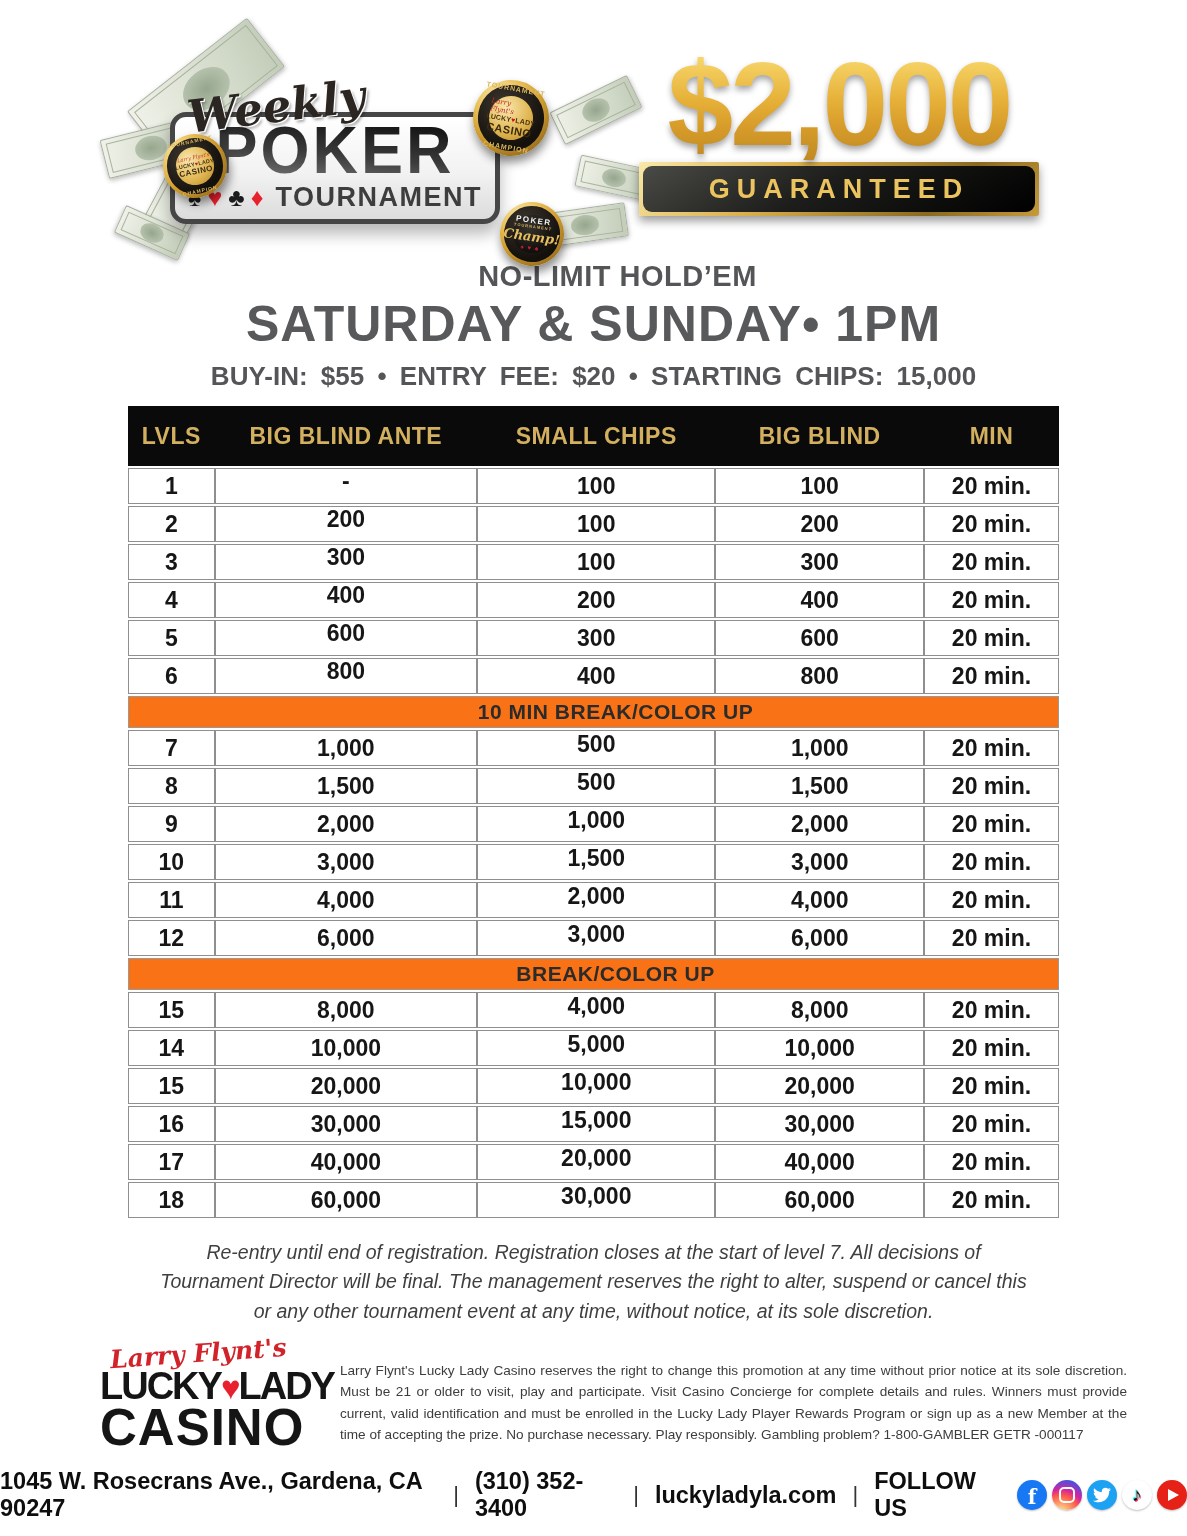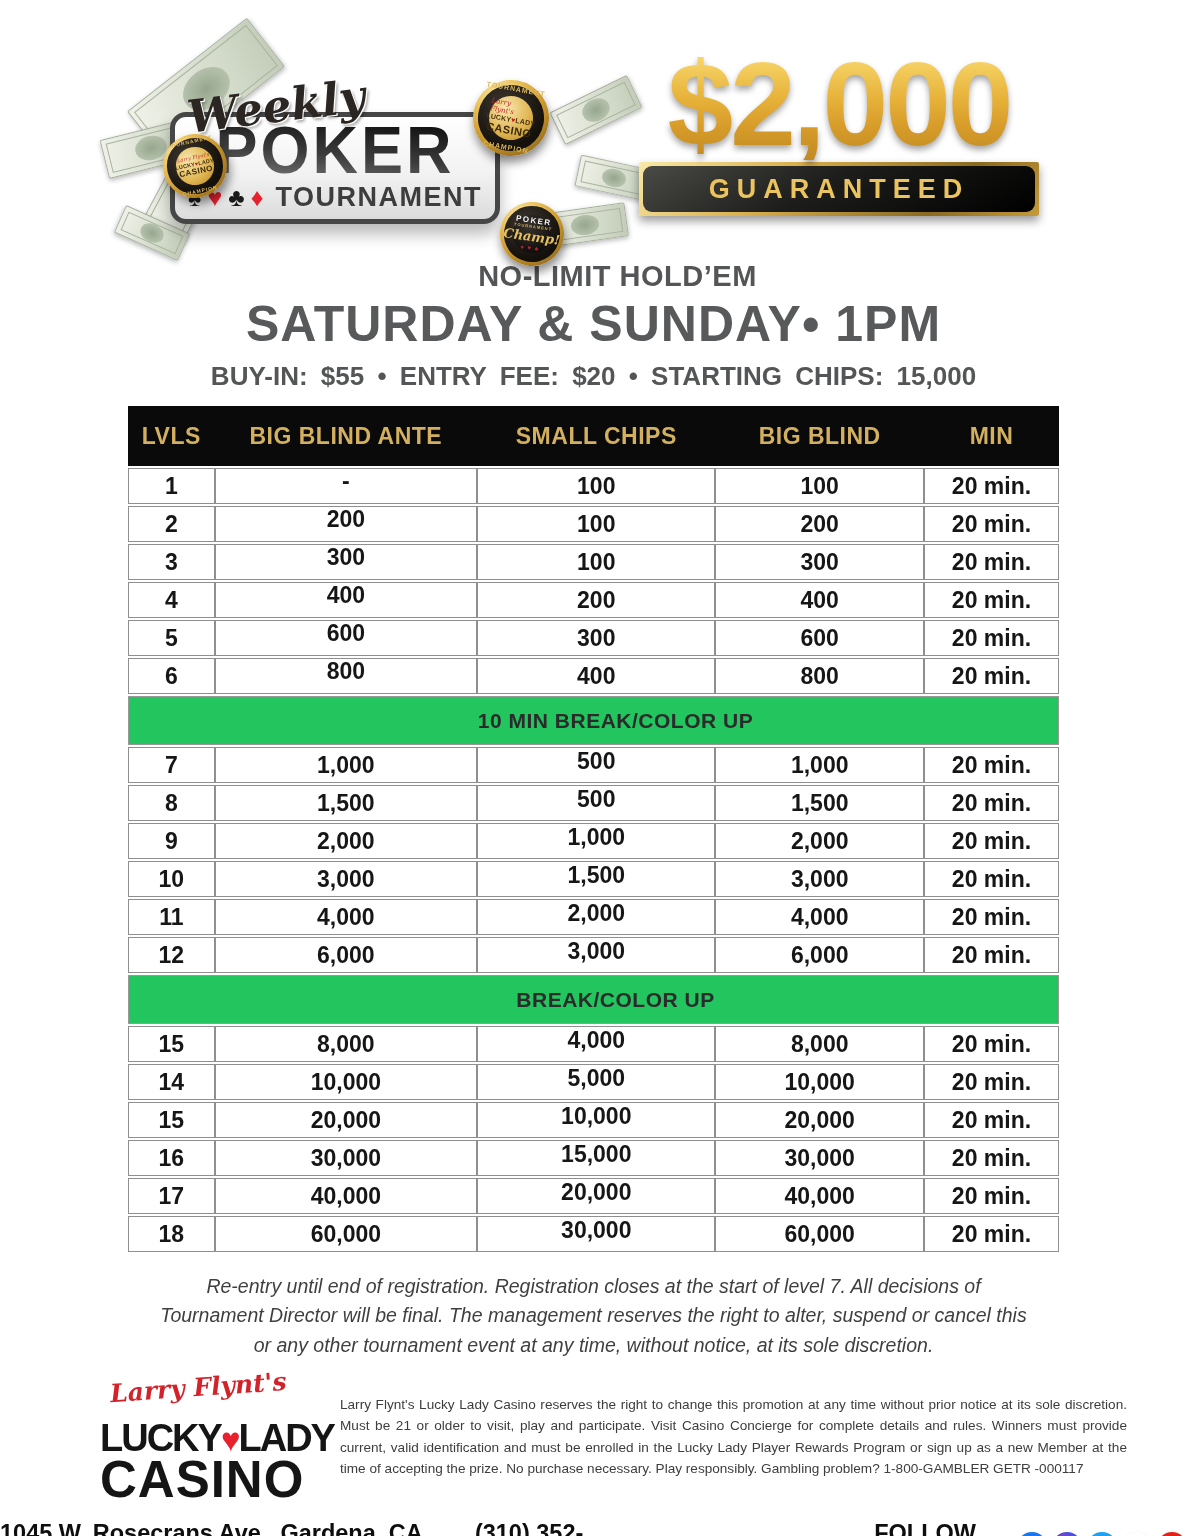--- a/index.html
+++ b/index.html
@@ -63,31 +63,31 @@
   .event-details { font-size:26px; font-weight:bold; color:#545557; margin-top:8px; word-spacing:6px; }
 
   
   .tbl-wrap { width:931px; margin:12px auto 0; }
   table.lvl { width:100%; border-collapse:separate; border-spacing:0 2px; }
   table.lvl th { background:#0a0a0a; color:#d3b05f; font-size:23px; font-weight:bold; letter-spacing:.5px; height:60px; border:1px solid #0a0a0a; }
   table.lvl td { border:1px solid #8f8f8f; background:#fff; text-align:center; font-size:23px; font-weight:bold; color:#161616; height:36px; }
   table.lvl td span { position:relative; display:inline-block; }
   tr.sec0 td.col1 span { top:-5px; }
   tr.sec1 td.col2 span, tr.sec2 td.col2 span { top:-4px; }
-  tr.break-row td { background:#22c55e; color:#2b2b2b; font-size:21px; letter-spacing:.5px; height:49px; border:1px solid #999;padding-left:44px; }
+  tr.break-row td { background:#f97316; color:#2b2b2b; font-size:21px; letter-spacing:.5px; height:32px; border:1px solid #999;padding-left:44px; }
   .col0 { width:9.3%; } .col1 { width:28.2%; } .col2 { width:25.6%; } .col3 { width:22.4%; } .col4 { width:14.5%; }
 
   
   .disclaimer { width:880px; margin:18px auto 10px; text-align:center; font-style:italic; font-size:19.5px; line-height:1.5; color:#3f3f3f; }
 
   
   .bottom-block { display:flex; align-items:flex-start; margin:16px 60px 0 100px; }
   .ll-logo { width:218px; flex:none; line-height:.95; }
   .ll-script { font-family:"DejaVu Serif", serif; font-style:italic; font-weight:bold; font-size:25px; color:#d2232a; transform:rotate(-4deg); display:inline-block; margin-left:10px; }
-  .ll-line1 { font-size:38px; font-weight:bold; letter-spacing:-2px; color:#151515; margin-top:20px; white-space:nowrap; }
+  .ll-line1 { font-size:38px; font-weight:bold; letter-spacing:-2px; color:#151515; margin-top:2px; white-space:nowrap; }
   .ll-heart { color:#e8212e; font-size:33px; }
   .ll-line2 { font-size:51px; font-weight:bold; letter-spacing:1px; color:#151515; margin-top:0px; }
   .legal { flex:1; margin-left:22px; margin-top:18px; font-size:13.6px; line-height:1.58; color:#3d3d3d; text-align:justify; }
 
   
   .footer { display:flex; align-items:center; justify-content:center; gap:14px; margin-top:16px; font-size:23.5px; font-weight:bold; color:#0e0e0e; }
   .footer .sep { font-weight:normal; color:#333; font-size:22px; padding:0 2px; }
   .social { display:flex; align-items:center; gap:5px; margin-left:4px; }
   .si { width:30px; height:30px; border-radius:50%; display:inline-flex; align-items:center; justify-content:center; position:relative; box-shadow:0 1px 2px rgba(0,0,0,.25); }
   .si-fb { background:#1877F2; color:#fff; font-family:"DejaVu Serif", serif; font-weight:bold; font-size:20px; }

